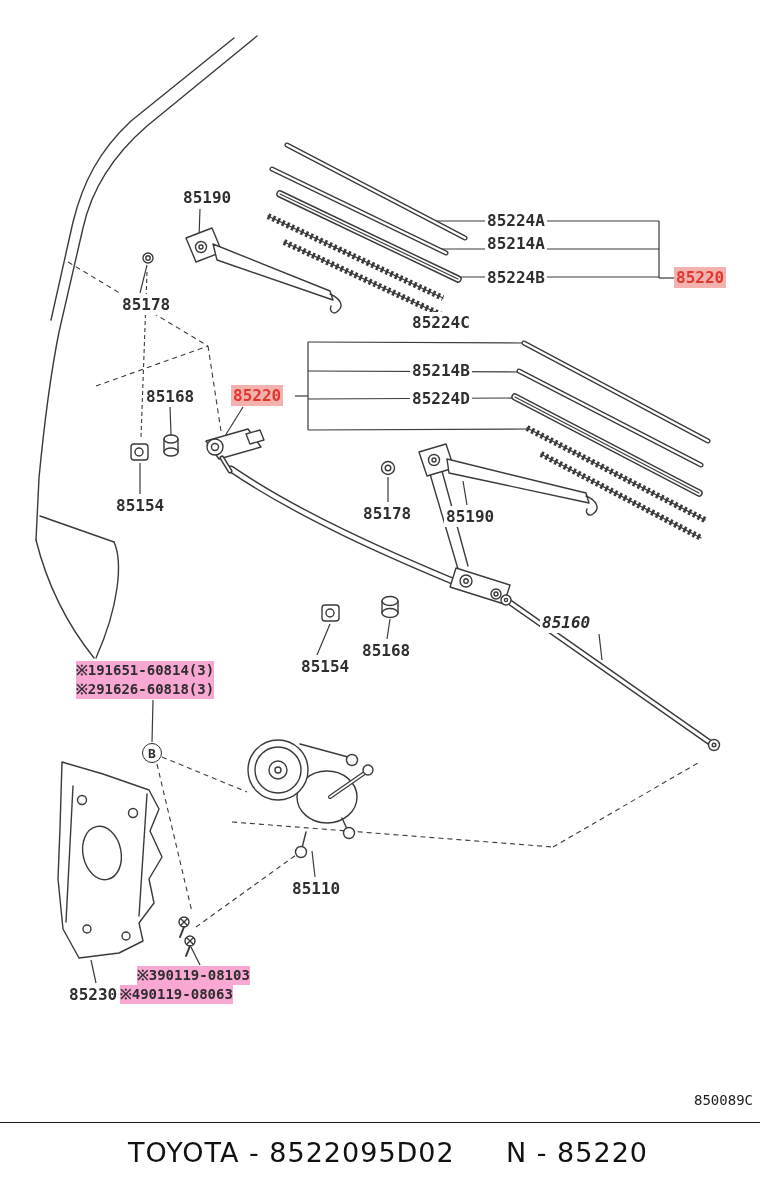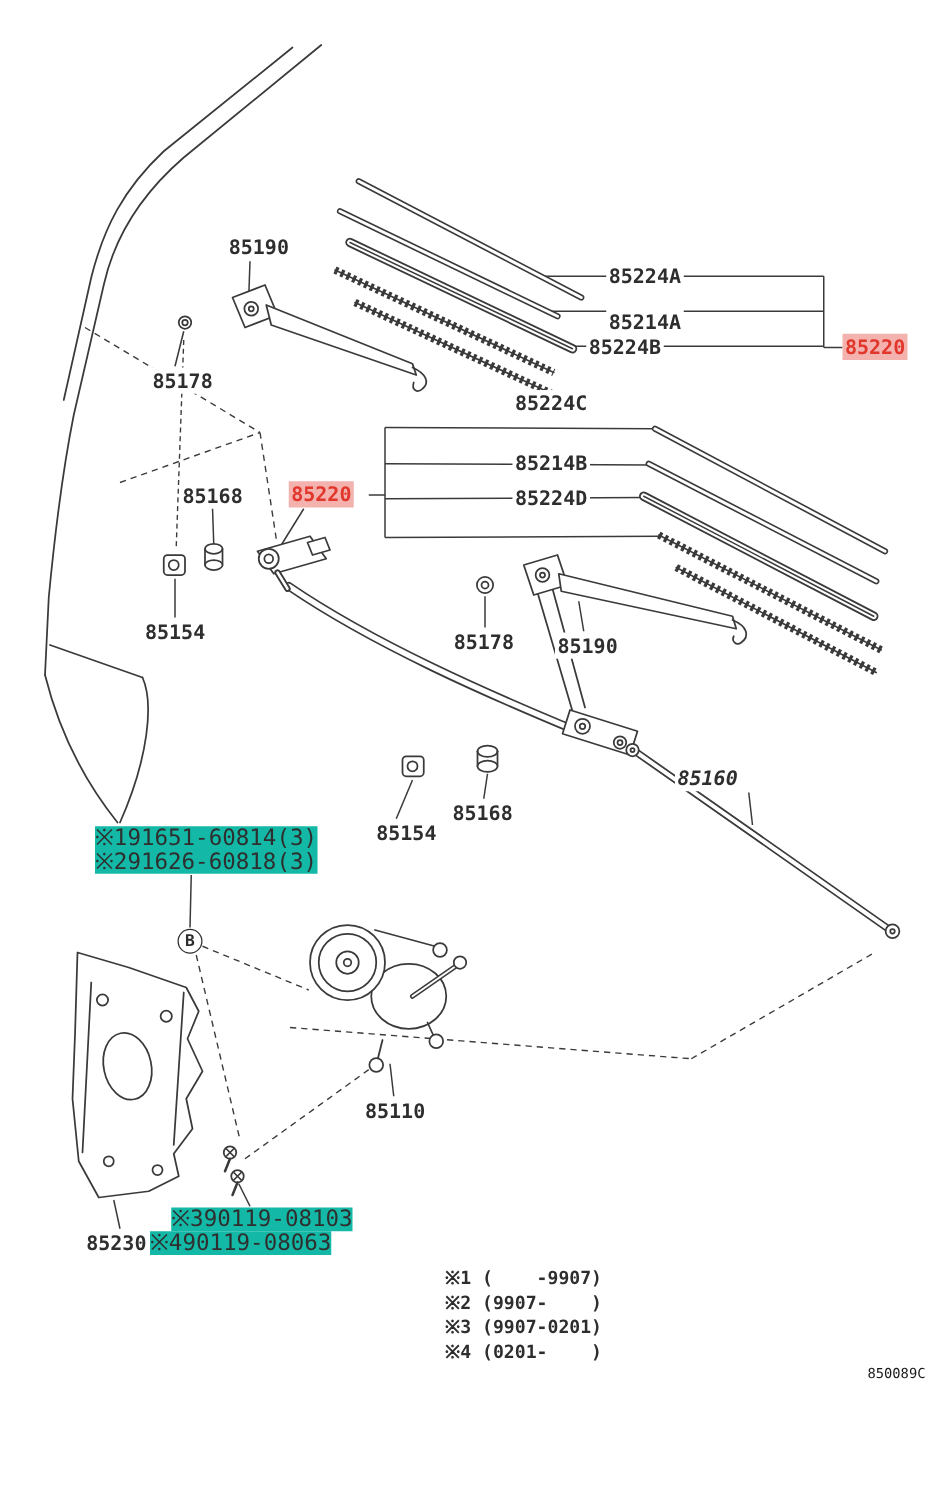--- a/index.html
+++ b/index.html
@@ -7,35 +7,35 @@
   body { font-family:"DejaVu Sans", sans-serif; }
   .stage { position:relative; width:760px; height:1188px; background:#fff; overflow:hidden; }
   .art { position:absolute; left:0; top:0; }
   .lbl {
     position:absolute; font-family:"DejaVu Sans Mono", monospace; font-weight:700;
     font-size:16px; line-height:21px; color:#2e2e2e; background:#fff;
     padding:0 2px; white-space:nowrap;
   }
   .hl { background:var(--hl-bg,#f4b2ae); color:var(--hl-text,#e0362c); }
   .note {
-    position:absolute; font-family:"DejaVu Sans Mono", monospace; font-weight:400;
-    font-size:18px; line-height:19px; color:#2e2e2e; background:#14b8a6; white-space:pre;
+    position:absolute; font-family:"DejaVu Sans Mono", monospace; font-weight:700;
+    font-size:14px; line-height:19px; color:#2e2e2e; background:#f9a8d4; white-space:pre;
   }
   .legend { position:absolute; left:356px; top:1014px; }
   .legend div {
     font-family:"DejaVu Sans Mono", monospace; font-weight:700; font-size:14.5px;
     line-height:19.5px; color:#2e2e2e; white-space:pre;
   }
   .bmark {
     position:absolute; left:142px; top:743px; width:20px; height:20px;
     border:1.7px solid #2e2e2e; border-radius:50%; background:#fff;
     display:flex; align-items:center; justify-content:center;
     font-family:"DejaVu Sans Mono", monospace; font-size:13px; font-weight:700; color:#2e2e2e;
   }
-  .code { position:absolute; left:694px; top:1092px; font-family:"DejaVu Sans Mono", monospace; font-size:11px; color:#1a1a1a; }
+  .code { position:absolute; left:694px; top:1092px; font-family:"DejaVu Sans Mono", monospace; font-size:14px; color:#1a1a1a; }
   .footer { position:absolute; left:0; top:1122px; width:760px; height:66px; border-top:1.6px solid #1a1a1a; background:#fff; }
   .footer span { position:absolute; top:14px; font-size:27px; color:#111; letter-spacing:1px; font-family:"DejaVu Sans", sans-serif; }
   .f-left { left:128px; }
   .f-right { left:506px; }
 </style>
 </head>
 <body>
 
 <div class="stage">
 
@@ -212,22 +212,22 @@
       <circle cx="87" cy="929" r="4"></circle>
       <circle cx="126" cy="936" r="4"></circle>
       <path d="M73,786 L66,922"></path>
       <path d="M147,794 L139,916"></path>
     </g>
   </svg>
 
   <div class="lbl" style="left:181px; top:187px;">85190</div>
   <div class="lbl" style="left:120px; top:294px;">85178</div>
   <div class="lbl" style="left:485px; top:210px;">85224A</div>
-  <div class="lbl" style="left:485px; top:247px;">85214A</div>
-  <div class="lbl" style="left:469px; top:267px;">85224B</div>
+  <div class="lbl" style="left:485px; top:233px;">85214A</div>
+  <div class="lbl" style="left:485px; top:267px;">85224B</div>
   <div class="lbl hl" style="left:674px; top:267px;">85220</div>
   <div class="lbl" style="left:410px; top:312px;">85224C</div>
   <div class="lbl" style="left:410px; top:360px;">85214B</div>
   <div class="lbl" style="left:410px; top:388px;">85224D</div>
   <div class="lbl hl" style="left:231px; top:385px;">85220</div>
   <div class="lbl" style="left:144px; top:386px;">85168</div>
   <div class="lbl" style="left:114px; top:495px;">85154</div>
   <div class="lbl" style="left:361px; top:503px;">85178</div>
   <div class="lbl" style="left:444px; top:506px;">85190</div>
   <div class="lbl" style="left:540px; top:612px;font-style:italic;">85160</div>
@@ -236,23 +236,21 @@
   <div class="lbl" style="left:290px; top:878px;">85110</div>
   <div class="lbl" style="left:67px; top:984px;text-align:center;">85230</div>
 
   <div class="note" style="left:76px; top:661px;">※191651-60814(3)</div>
   <div class="note" style="left:76px; top:680px;">※291626-60818(3)</div>
   <div class="note" style="left:137px; top:966px;text-align:center;">※390119-08103</div>
   <div class="note" style="left:120px; top:985px;">※490119-08063</div>
 
   <div class="bmark">B</div>
 
-  <div class="legend">
-    <div>※1 (    -9907)</div>
-    <div>※2 (9907-    )</div>
-    <div>※3 (9907-0201)</div>
-    <div>※4 (0201-    )</div>
+
+  <div class="code">850089C</div>
+
+  <div class="footer">
+    <span class="f-left">TOYOTA - 8522095D02</span>
+    <span class="f-right">N - 85220</span>
   </div>
 
-  <div class="code">850089C</div>
-
-
 </div>
 
 </body></html>

